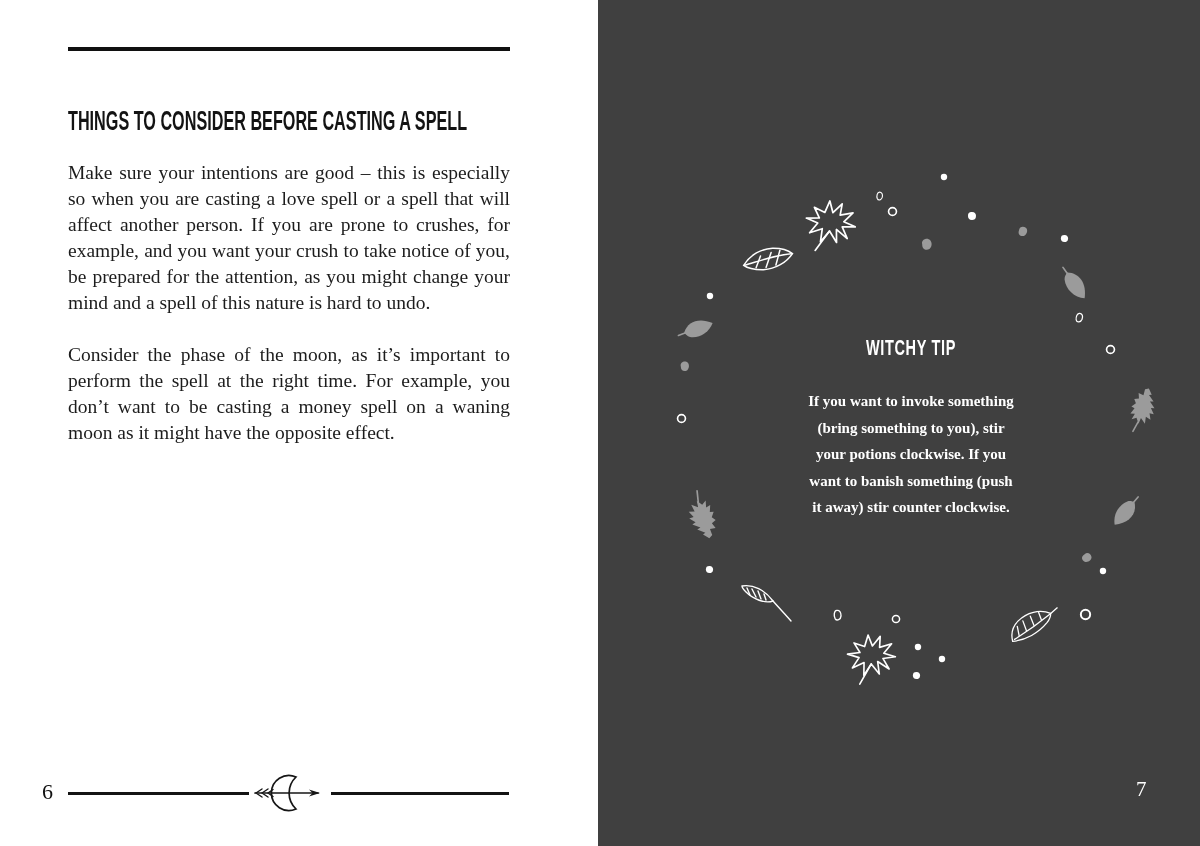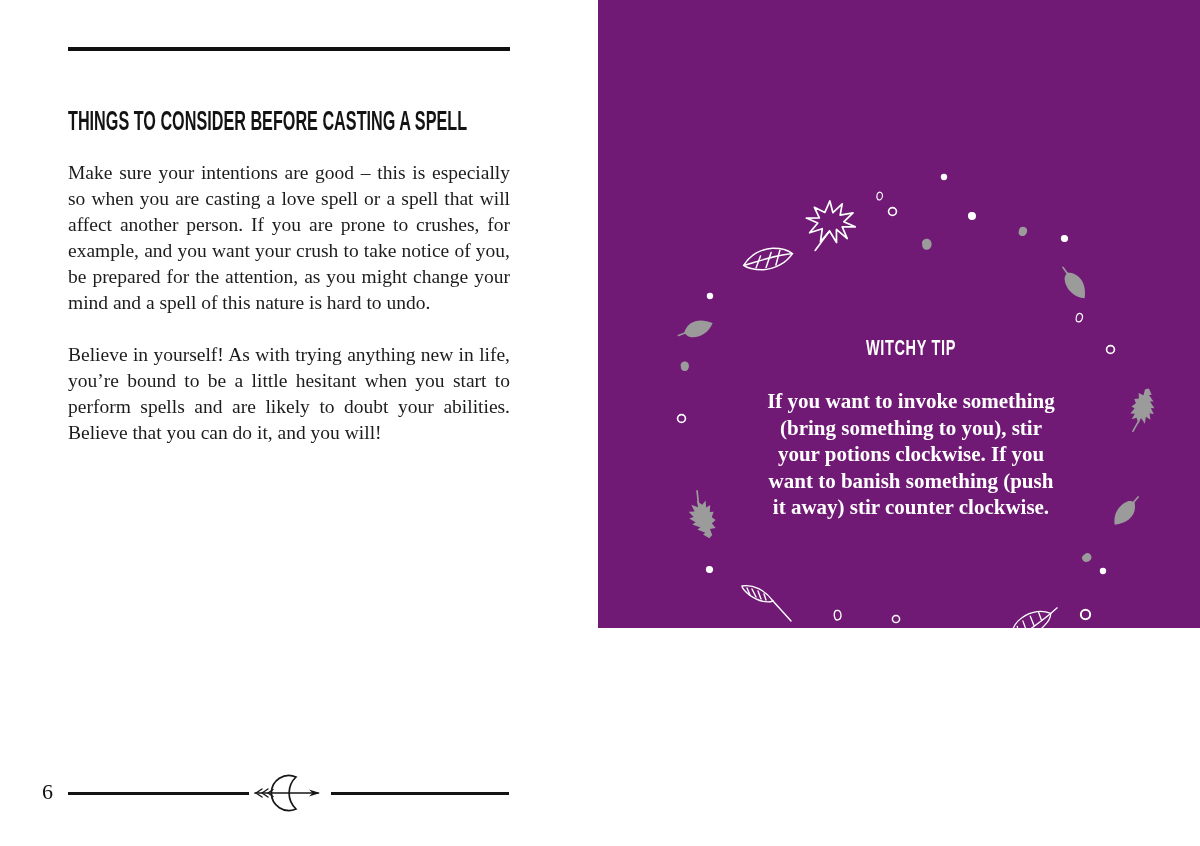--- a/index.html
+++ b/index.html
@@ -50,59 +50,59 @@
   .rule-b {
     position:absolute; left:331px; top:792px;
     width:178px; height:3px; background:#141414;
   }
   .divider {
     position:absolute; left:252px; top:769px;
     width:78px; height:48px;
   }
   .page-right {
     position:relative;
-    width:602px; height:628px;
-    background:#701a75;
+    width:602px; height:846px;
+    background:#404040;
     flex:0 0 auto;
     overflow:hidden;
   }
   .tip-heading {
     position:absolute; left:153px; top:335px;
     width:320px; text-align:center;
     font-family:"Liberation Sans", sans-serif;
     font-weight:bold; font-size:22px;
     letter-spacing:1px;
     color:#ffffff;
     transform:scaleX(0.66);
     transform-origin:center top;
     white-space:nowrap;
   }
   .tip-text {
     position:absolute; left:148px; top:388px;
     width:330px; text-align:center;
-    font-weight:bold; font-size:21px; line-height:26.5px;
+    font-weight:bold; font-size:15px; line-height:26.5px;
     color:#ffffff;
     white-space:pre-line;
   }
   .pagenum-right {
     position:absolute; left:538px; top:777px;
     font-size:21px; color:#ffffff;
   }
   .deco { position:absolute; line-height:0; }
   .deco svg { display:block; overflow:visible; }
 </style>
 </head>
 <body>
 
 <div class="page-left">
   <div class="top-rule"></div>
   <div class="heading">THINGS TO CONSIDER BEFORE CASTING A SPELL</div>
   <div class="body-copy">
       <p>Make sure your intentions are good – this is especially so when you are casting a love spell or a spell that will affect another person. If you are prone to crushes, for example, and you want your crush to take notice of you, be prepared for the attention, as you might change your mind and a spell of this nature is hard to undo.</p>
-      <p>Believe in yourself! As with trying anything new in life, you’re bound to be a little hesitant when you start to perform spells and are likely to doubt your abilities. Believe that you can do it, and you will!</p>
+      <p>Consider the phase of the moon, as it’s important to perform the spell at the right time. For example, you don’t want to be casting a money spell on a waning moon as it might have the opposite effect.</p>
     </div>
   <div class="pagenum-left">6</div>
   <div class="rule-a"></div>
   <div class="rule-b"></div>
   <svg class="divider" viewBox="0 0 78 48" fill="none" stroke="#161616" stroke-width="1.7" stroke-linecap="round">
     <path d="M3 24 L66 24"></path>
     <path d="M4 24 L10 20 M4 24 L10 28 M10 24 L16 20 M10 24 L16 28 M16 24 L21 20.5 M16 24 L21 27.5" stroke-width="1.4"></path>
     <path d="M68 24 L57 20.5 L60.5 24 L57 27.5 Z" fill="#161616" stroke="none"></path>
     <path d="M44 8 A17.5 17.5 0 1 0 44 40 A22 22 0 0 1 44 8 Z"></path>
   </svg>

